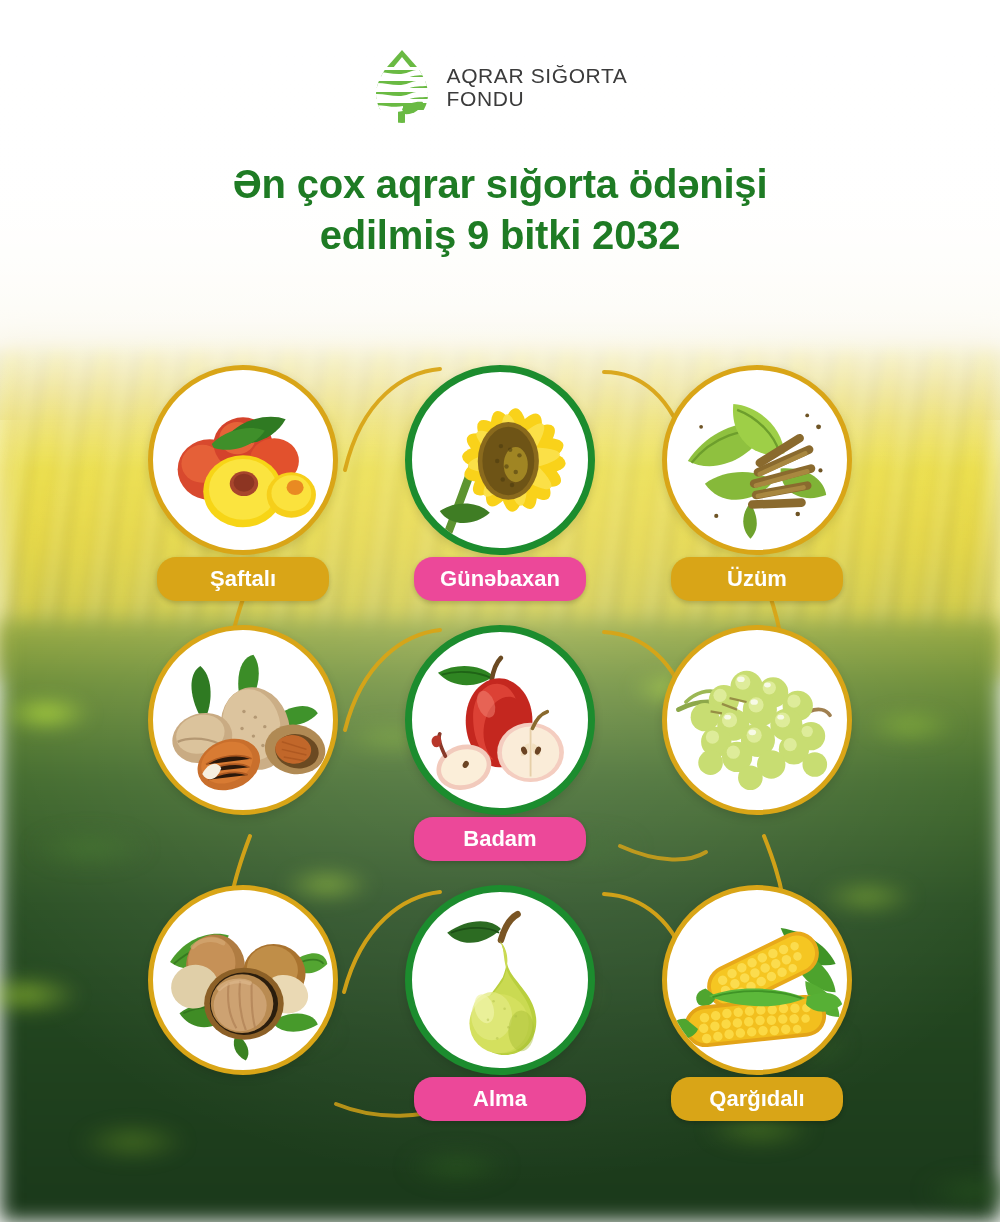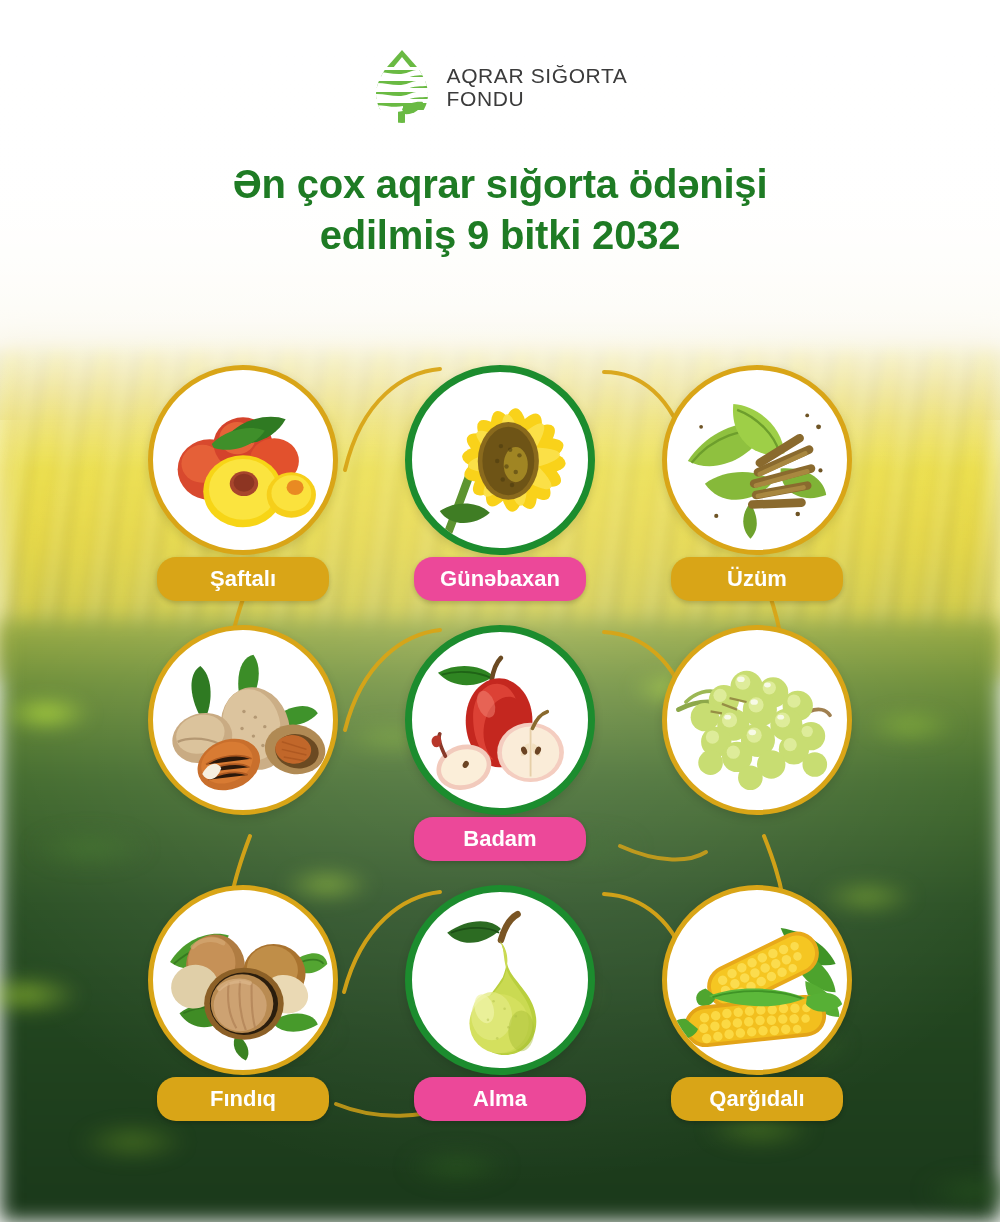--- a/index.html
+++ b/index.html
@@ -462,21 +462,20 @@
           <ellipse cx="94" cy="120" rx="33" ry="31" fill="#b98b52"></ellipse>
           <ellipse cx="92" cy="122" rx="28" ry="27" fill="#cda272"></ellipse>
           <g stroke="#b4865a" stroke-width="2.2" fill="none" opacity=".85">
             <path d="M80 98 C78 114 80 132 88 146"></path>
             <path d="M92 96 C90 114 92 132 98 148"></path>
             <path d="M104 98 C104 116 104 132 108 146"></path>
           </g>
           <path d="M70 104 C78 96 92 94 102 98" stroke="#e0bb90" stroke-width="5" fill="none" stroke-linecap="round" opacity=".6"></path>
         </svg>
       </div>
-      <div class="pill gold">Fındıq</div>
     </div>
 
     <div class="card">
       <div class="circle green">
         <svg class="art" viewBox="0 0 190 190">
           <path d="M96 52 C100 38 106 28 114 24" stroke="#7a5524" stroke-width="7" fill="none" stroke-linecap="round"></path>
           <path d="M38 44 C60 28 86 28 96 40 C78 58 52 60 38 44 Z" fill="#2c6b22"></path>
           <path d="M42 44 C62 36 84 38 94 44" stroke="#1d4f17" stroke-width="2" fill="none"></path>
           <path d="M94 52 C104 62 104 78 98 92 C86 112 72 122 70 140 C68 162 82 176 100 176 C122 176 136 158 134 136 C132 114 116 102 106 86 C100 74 100 60 94 52 Z" fill="#b9cf3e"></path>
           <path d="M96 54 C106 66 104 82 98 96 C84 116 70 126 68 142 C66 162 80 174 98 174 C118 174 132 158 130 138 C128 116 112 104 104 88 C98 76 100 62 96 54 Z" fill="#cada52"></path>

